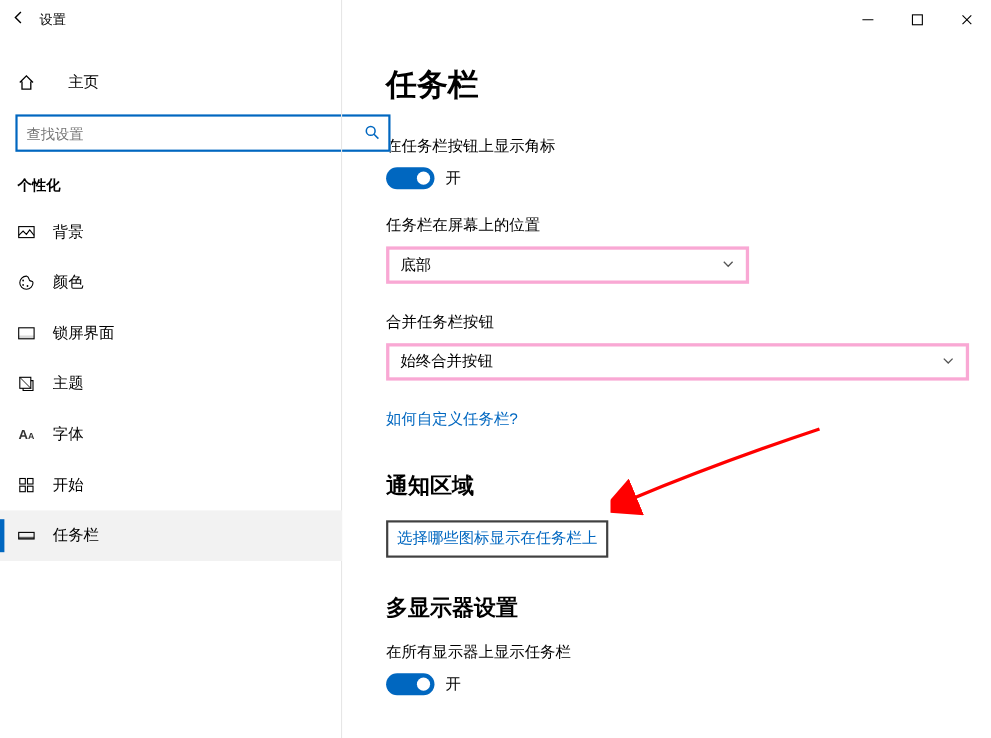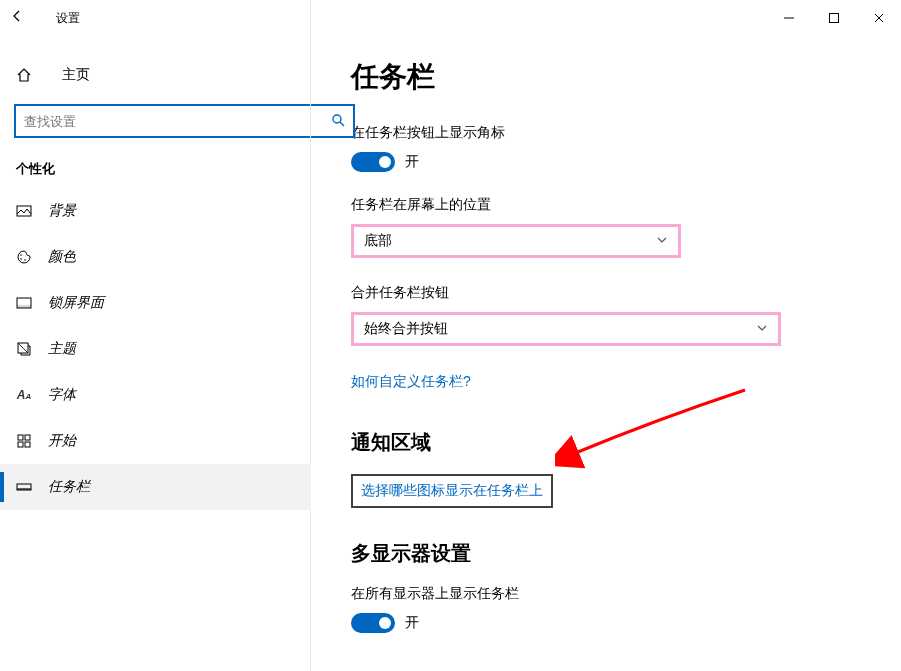--- a/index.html
+++ b/index.html
@@ -1,57 +1,57 @@
 <!DOCTYPE html>
 <html><head>
 <meta charset="utf-8">
 <style>
   * { margin:0; padding:0; box-sizing:border-box; font-family:"Microsoft YaHei","Segoe UI",sans-serif; }
   body { width:901px; height:671px; background:#fff; overflow:hidden; position:relative; }
 
   
   .titlebar { display:flex; align-items:center; height:36px; }
-  .titlebar .left { display:flex; align-items:center; padding-left:10px; gap:32px;text-align:right; }
+  .titlebar .left { display:flex; align-items:center; padding-left:10px; gap:12px;text-align:right; }
   .titlebar .title { font-size:12px; color:#000; }
   .titlebar .win-controls { margin-left:auto; display:flex; }
   .titlebar .win-controls .btn { width:45px; height:30px; display:flex; align-items:center; justify-content:center; }
 
   
   .layout { display:flex; height:calc(100% - 36px); }
   .sidebar { width:311px; background:#fff; border-right:0; position:relative; }
   .divider { position:absolute; right:0; top:-36px; bottom:0; width:1px; background:#e6e6e6; }
 
   .home-row { display:flex; align-items:center; gap:30px; padding:10px 16px 10px 16px; font-size:14px; color:#000; margin-top:20px; }
   .sidebar .icon { width:16px; height:16px; display:flex; align-items:center; justify-content:center; color:#333; }
 
   .search-wrap { padding:10px 14px 0 14px; }
   .search-box { width:341px; height:34px; border:2px solid #0067c0; background:#fff; display:flex; align-items:center; padding:0 8px; }
   .search-box input { flex:1; border:none; outline:none; font-size:13px; background:transparent; color:#555; }
   .search-box input::placeholder { color:#777; }
   .search-icon { color:#0067c0; font-size:14px; }
 
   .section-label { font-size:13px; font-weight:600; color:#000; padding:22px 0 10px 16px; }
 
-  .nav { list-style:none;font-style:italic; }
+  .nav { list-style:none; }
   .nav li { display:flex; align-items:center; gap:16px; height:46px; padding:0 16px; font-size:14px; color:#000; position:relative; }
   .nav li.selected::before { content:""; position:absolute; left:0; top:8px; bottom:8px; width:4px; background:#0067c0; }
   .nav li.selected { background:#f2f2f2; }
 
   
   .main { flex:1; padding:0 40px 0 40px; overflow:hidden; }
   .page-title { font-size:28px; font-weight:600; margin-top:22px; margin-bottom:28px; }
   .setting-label { font-size:14px; color:#000; margin-bottom:10px; }
 
   .toggle-row { display:flex; align-items:center; gap:10px; margin-bottom:24px; }
   .toggle { width:44px; height:20px; border-radius:10px; background:#0067c0; position:relative; }
   .toggle .knob { width:12px; height:12px; background:#fff; border-radius:50%; position:absolute; right:4px; top:4px; }
   .toggle-text { font-size:14px; }
 
   .dropdown { width:330px; height:34px; border:3px solid #f9a8d4; background:#fff; display:flex; align-items:center; justify-content:space-between; padding:0 10px; font-size:14px; margin-bottom:26px; color:#000; }
-  .dropdown.wide { width:430px;text-align:right; }
+  .dropdown.wide { width:530px;text-align:right; }
   .chev { font-size:12px; color:#555; }
 
   .link { color:#0067c0; font-size:14px; display:inline-block; margin-bottom:14px; cursor:pointer; }
   .link.highlight { border:2px solid #404040; padding:6px 8px; margin-bottom:8px; }
 
   .section-header { font-size:20px; font-weight:600; margin-top:24px; margin-bottom:18px; }
 
   
   .arrow-svg { position:absolute; pointer-events:none; }
 </style>

